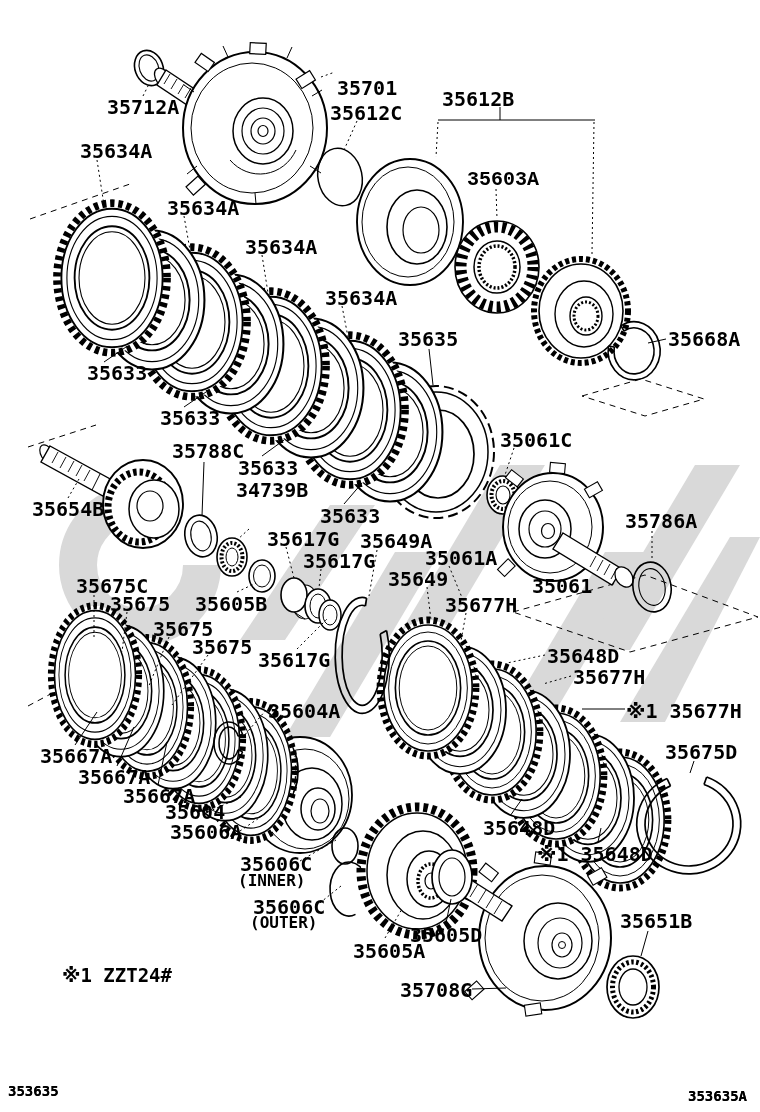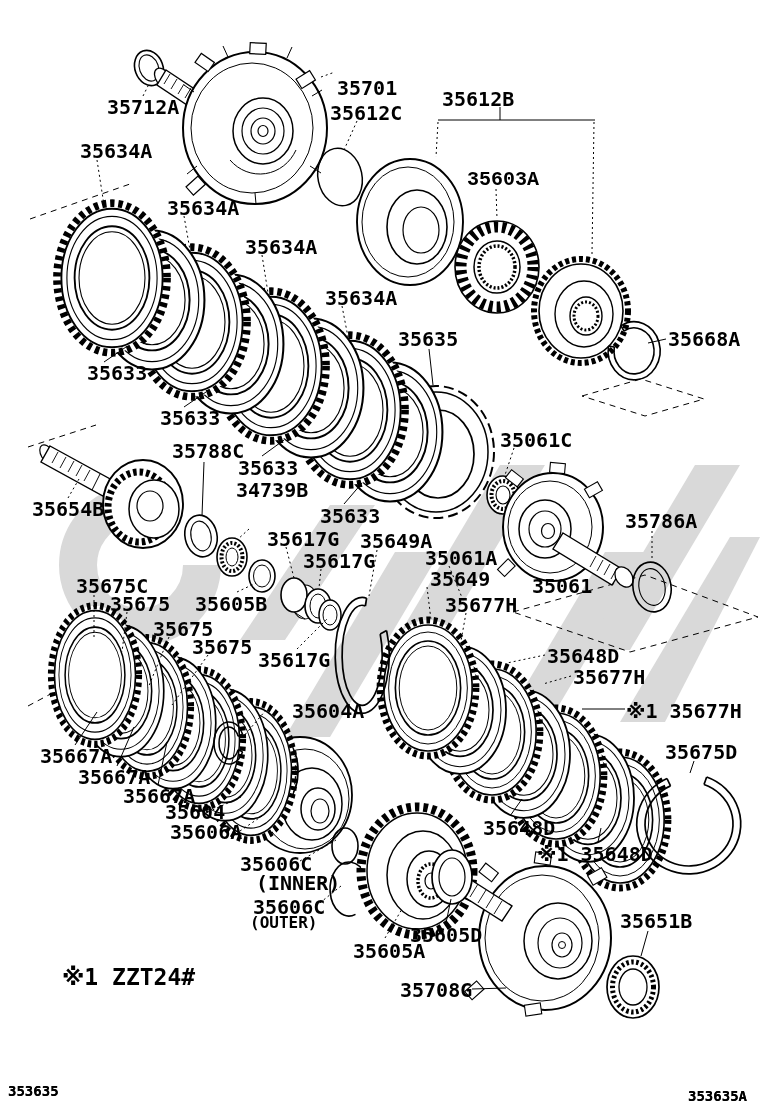--- a/index.html
+++ b/index.html
@@ -371,49 +371,49 @@
       <div class="plabel" style="left: 500px; top: 430px;">35061C</div>
       <div class="plabel" style="left: 238px; top: 458px;">35633</div>
       <div class="plabel" style="left: 32px; top: 499px;">35654B</div>
       <div class="plabel" style="left: 236px; top: 480px;">34739B</div>
       <div class="plabel" style="left: 320px; top: 506px;">35633</div>
       <div class="plabel" style="left: 267px; top: 529px;">35617G</div>
       <div class="plabel" style="left: 360px; top: 531px;">35649A</div>
       <div class="plabel" style="left: 625px; top: 511px;">35786A</div>
       <div class="plabel" style="left: 303px; top: 551px;">35617G</div>
       <div class="plabel" style="left: 425px; top: 548px;">35061A</div>
-      <div class="plabel" style="left: 430px; top: 569px; text-align: right;">35649</div>
+      <div class="plabel" style="left: 388px; top: 569px; text-align: right;">35649</div>
       <div class="plabel" style="left: 76px; top: 576px;">35675C</div>
       <div class="plabel" style="left: 110px; top: 594px;">35675</div>
       <div class="plabel" style="left: 195px; top: 594px;">35605B</div>
       <div class="plabel" style="left: 445px; top: 595px;">35677H</div>
       <div class="plabel" style="left: 532px; top: 576px;">35061</div>
       <div class="plabel" style="left: 153px; top: 619px;">35675</div>
       <div class="plabel" style="left: 192px; top: 637px;">35675</div>
       <div class="plabel" style="left: 258px; top: 650px;">35617G</div>
       <div class="plabel" style="left: 547px; top: 646px;">35648D</div>
       <div class="plabel" style="left: 573px; top: 667px;">35677H</div>
       <div class="plabel" style="left: 626px; top: 701px;">※1 35677H</div>
-      <div class="plabel" style="left: 268px; top: 701px; padding-left: 24px;">35604A</div>
+      <div class="plabel" style="left: 268px; top: 701px;">35604A</div>
       <div class="plabel" style="left: 665px; top: 742px;">35675D</div>
       <div class="plabel" style="left: 40px; top: 746px;">35667A</div>
       <div class="plabel" style="left: 78px; top: 767px;">35667A</div>
       <div class="plabel" style="left: 123px; top: 786px;">35667A</div>
       <div class="plabel" style="left: 165px; top: 802px;">35604</div>
       <div class="plabel" style="left: 170px; top: 822px;">35606A</div>
       <div class="plabel" style="left: 483px; top: 818px;">35648D</div>
       <div class="plabel" style="left: 537px; top: 844px;">※1 35648D</div>
       <div class="plabel" style="left: 240px; top: 854px;">35606C</div>
-      <div class="plabel" style="left: 256px; top: 873px; font-size: 20px;">(INNER)</div>
+      <div class="plabel" style="left: 238px; top: 873px; font-size: 16px;">(INNER)</div>
       <div class="plabel" style="left: 253px; top: 897px;">35606C</div>
       <div class="plabel" style="left: 250px; top: 915px; font-size: 16px;">(OUTER)</div>
       <div class="plabel" style="left: 410px; top: 925px;">35605D</div>
       <div class="plabel" style="left: 353px; top: 941px;">35605A</div>
       <div class="plabel" style="left: 620px; top: 911px;">35651B</div>
       <div class="plabel" style="left: 400px; top: 980px;">35708G</div>
-      <div class="plabel" style="left: 62px; top: 966px; font-size: 23px;">※1 ZZT24#</div>
+      <div class="plabel" style="left: 62px; top: 966px; font-size: 19px;">※1 ZZT24#</div>
       <div class="plabel plain" style="left: 8px; top: 1084px; font-size: 14px;">353635</div>
       <div class="plabel plain" style="left: 688px; top: 1089px; font-size: 14px;">353635A</div>
     </div>
 
 <div class="plabel plain" style="left:8px;top:1084px;font-size:14px;">353635</div>
 <div class="plabel plain" style="left:688px;top:1089px;font-size:14px;">353635A</div>
 </div>
 
 </body></html>

